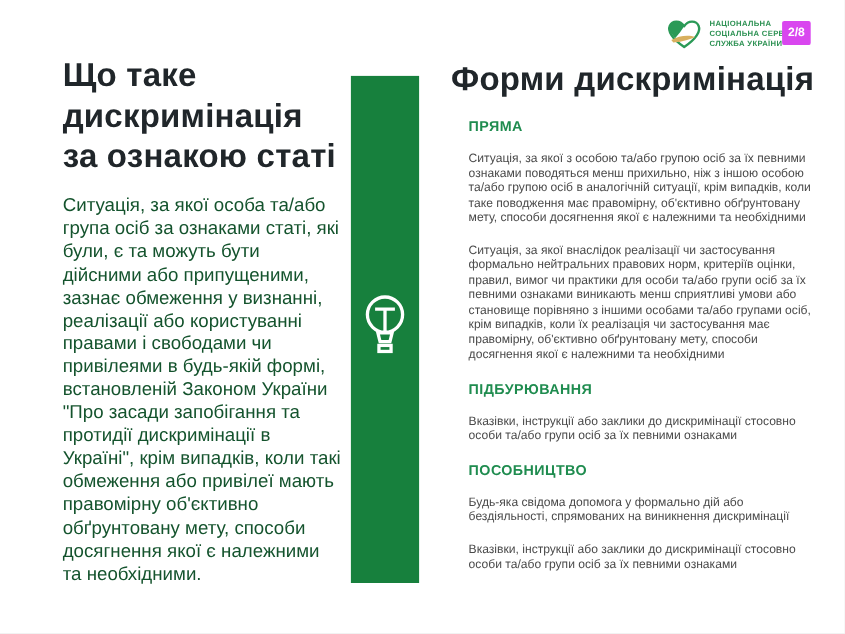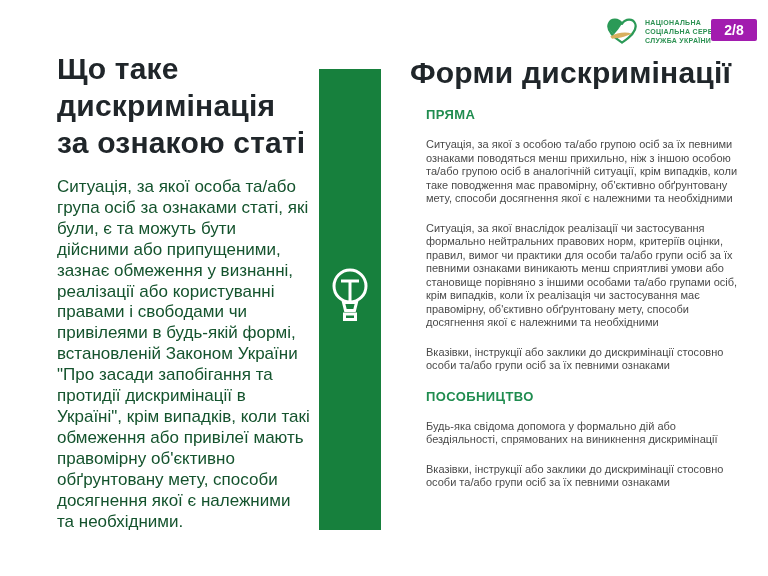--- a/index.html
+++ b/index.html
@@ -5,22 +5,22 @@
   html,body{margin:0;padding:0;background:#e8e8e8;}
   .slide{
     position:relative;width:768px;height:576px;background:#ffffff;
     font-family:"Liberation Sans",sans-serif;overflow:hidden;
   }
   
   .logo-wrap{position:absolute;top:15px;left:604px;display:flex;align-items:center;}
   .logo-heart{width:36px;height:32px;flex:0 0 auto;}
   .logo-text{margin-left:5px;font-size:7px;line-height:9px;font-weight:700;
     color:#2e9254;letter-spacing:.3px;text-transform:uppercase;}
-  .page-badge{position:absolute;top:19px;left:711px;width:46px;height:22px;
-    background:#a21caf;color:#ffffff;font-size:14px;font-weight:700;
+  .page-badge{position:absolute;top:19px;left:711px;width:26px;height:22px;
+    background:#d946ef;color:#ffffff;font-size:11px;font-weight:700;
     display:flex;align-items:center;justify-content:center;border-radius:2px;}
   
   .left-title{position:absolute;left:57px;top:50px;width:260px;
     font-size:30px;line-height:37px;font-weight:600;color:#20262a;
     white-space:pre-line;letter-spacing:.2px;}
   .left-body{position:absolute;left:57px;top:177px;width:253px;
     font-size:17px;line-height:20.9px;color:#14532d;}
   
   .green-bar{position:absolute;left:319px;top:69px;width:62px;height:461px;
     background:#17803d;display:flex;align-items:center;justify-content:center;}
@@ -61,32 +61,33 @@
     <svg class="bulb" width="44" height="58" viewBox="0 0 44 58" xmlns="http://www.w3.org/2000/svg" fill="none" stroke="#ffffff" stroke-width="3">
       <circle cx="22" cy="20" r="16"></circle>
       <line x1="13" y1="15" x2="31" y2="15"></line>
       <line x1="22" y1="15" x2="22" y2="37"></line>
       <path d="M15.5 36.5 L28.5 36.5 L26.5 44.5 L17.5 44.5 Z"></path>
       <rect x="16.5" y="48" width="11" height="5.5"></rect>
     </svg>
   </div>
 
   <div class="right-col">
-    <h1 class="right-title">Форми дискримінації</h1>
+    <h1 class="right-title">Форми дискримінація</h1>
 
     <div>
       <div class="sec-head">ПРЯМА</div>
       <p class="sec-body">Ситуація, за якої з особою та/або групою осіб за їх певними ознаками поводяться менш прихильно, ніж з іншою особою та/або групою осіб в аналогічній ситуації, крім випадків, коли таке поводження має правомірну, об'єктивно обґрунтовану мету, способи досягнення якої є належними та необхідними</p>
     </div>
 
     <div>
       <p class="sec-body">Ситуація, за якої внаслідок реалізації чи застосування формально нейтральних правових норм, критеріїв оцінки, правил, вимог чи практики для особи та/або групи осіб за їх певними ознаками виникають менш сприятливі умови або становище порівняно з іншими особами та/або групами осіб, крім випадків, коли їх реалізація чи застосування має правомірну, об'єктивно обґрунтовану мету, способи досягнення якої є належними та необхідними</p>
     </div>
 
     <div>
+      <div class="sec-head">ПІДБУРЮВАННЯ</div>
       <p class="sec-body">Вказівки, інструкції або заклики до дискримінації стосовно особи та/або групи осіб за їх певними ознаками</p>
     </div>
 
     <div>
       <div class="sec-head">ПОСОБНИЦТВО</div>
       <p class="sec-body">Будь-яка свідома допомога у формально дій або бездіяльності, спрямованих на виникнення дискримінації</p>
     </div>
 
     <div>
       <p class="sec-body">Вказівки, інструкції або заклики до дискримінації стосовно особи та/або групи осіб за їх певними ознаками</p>

